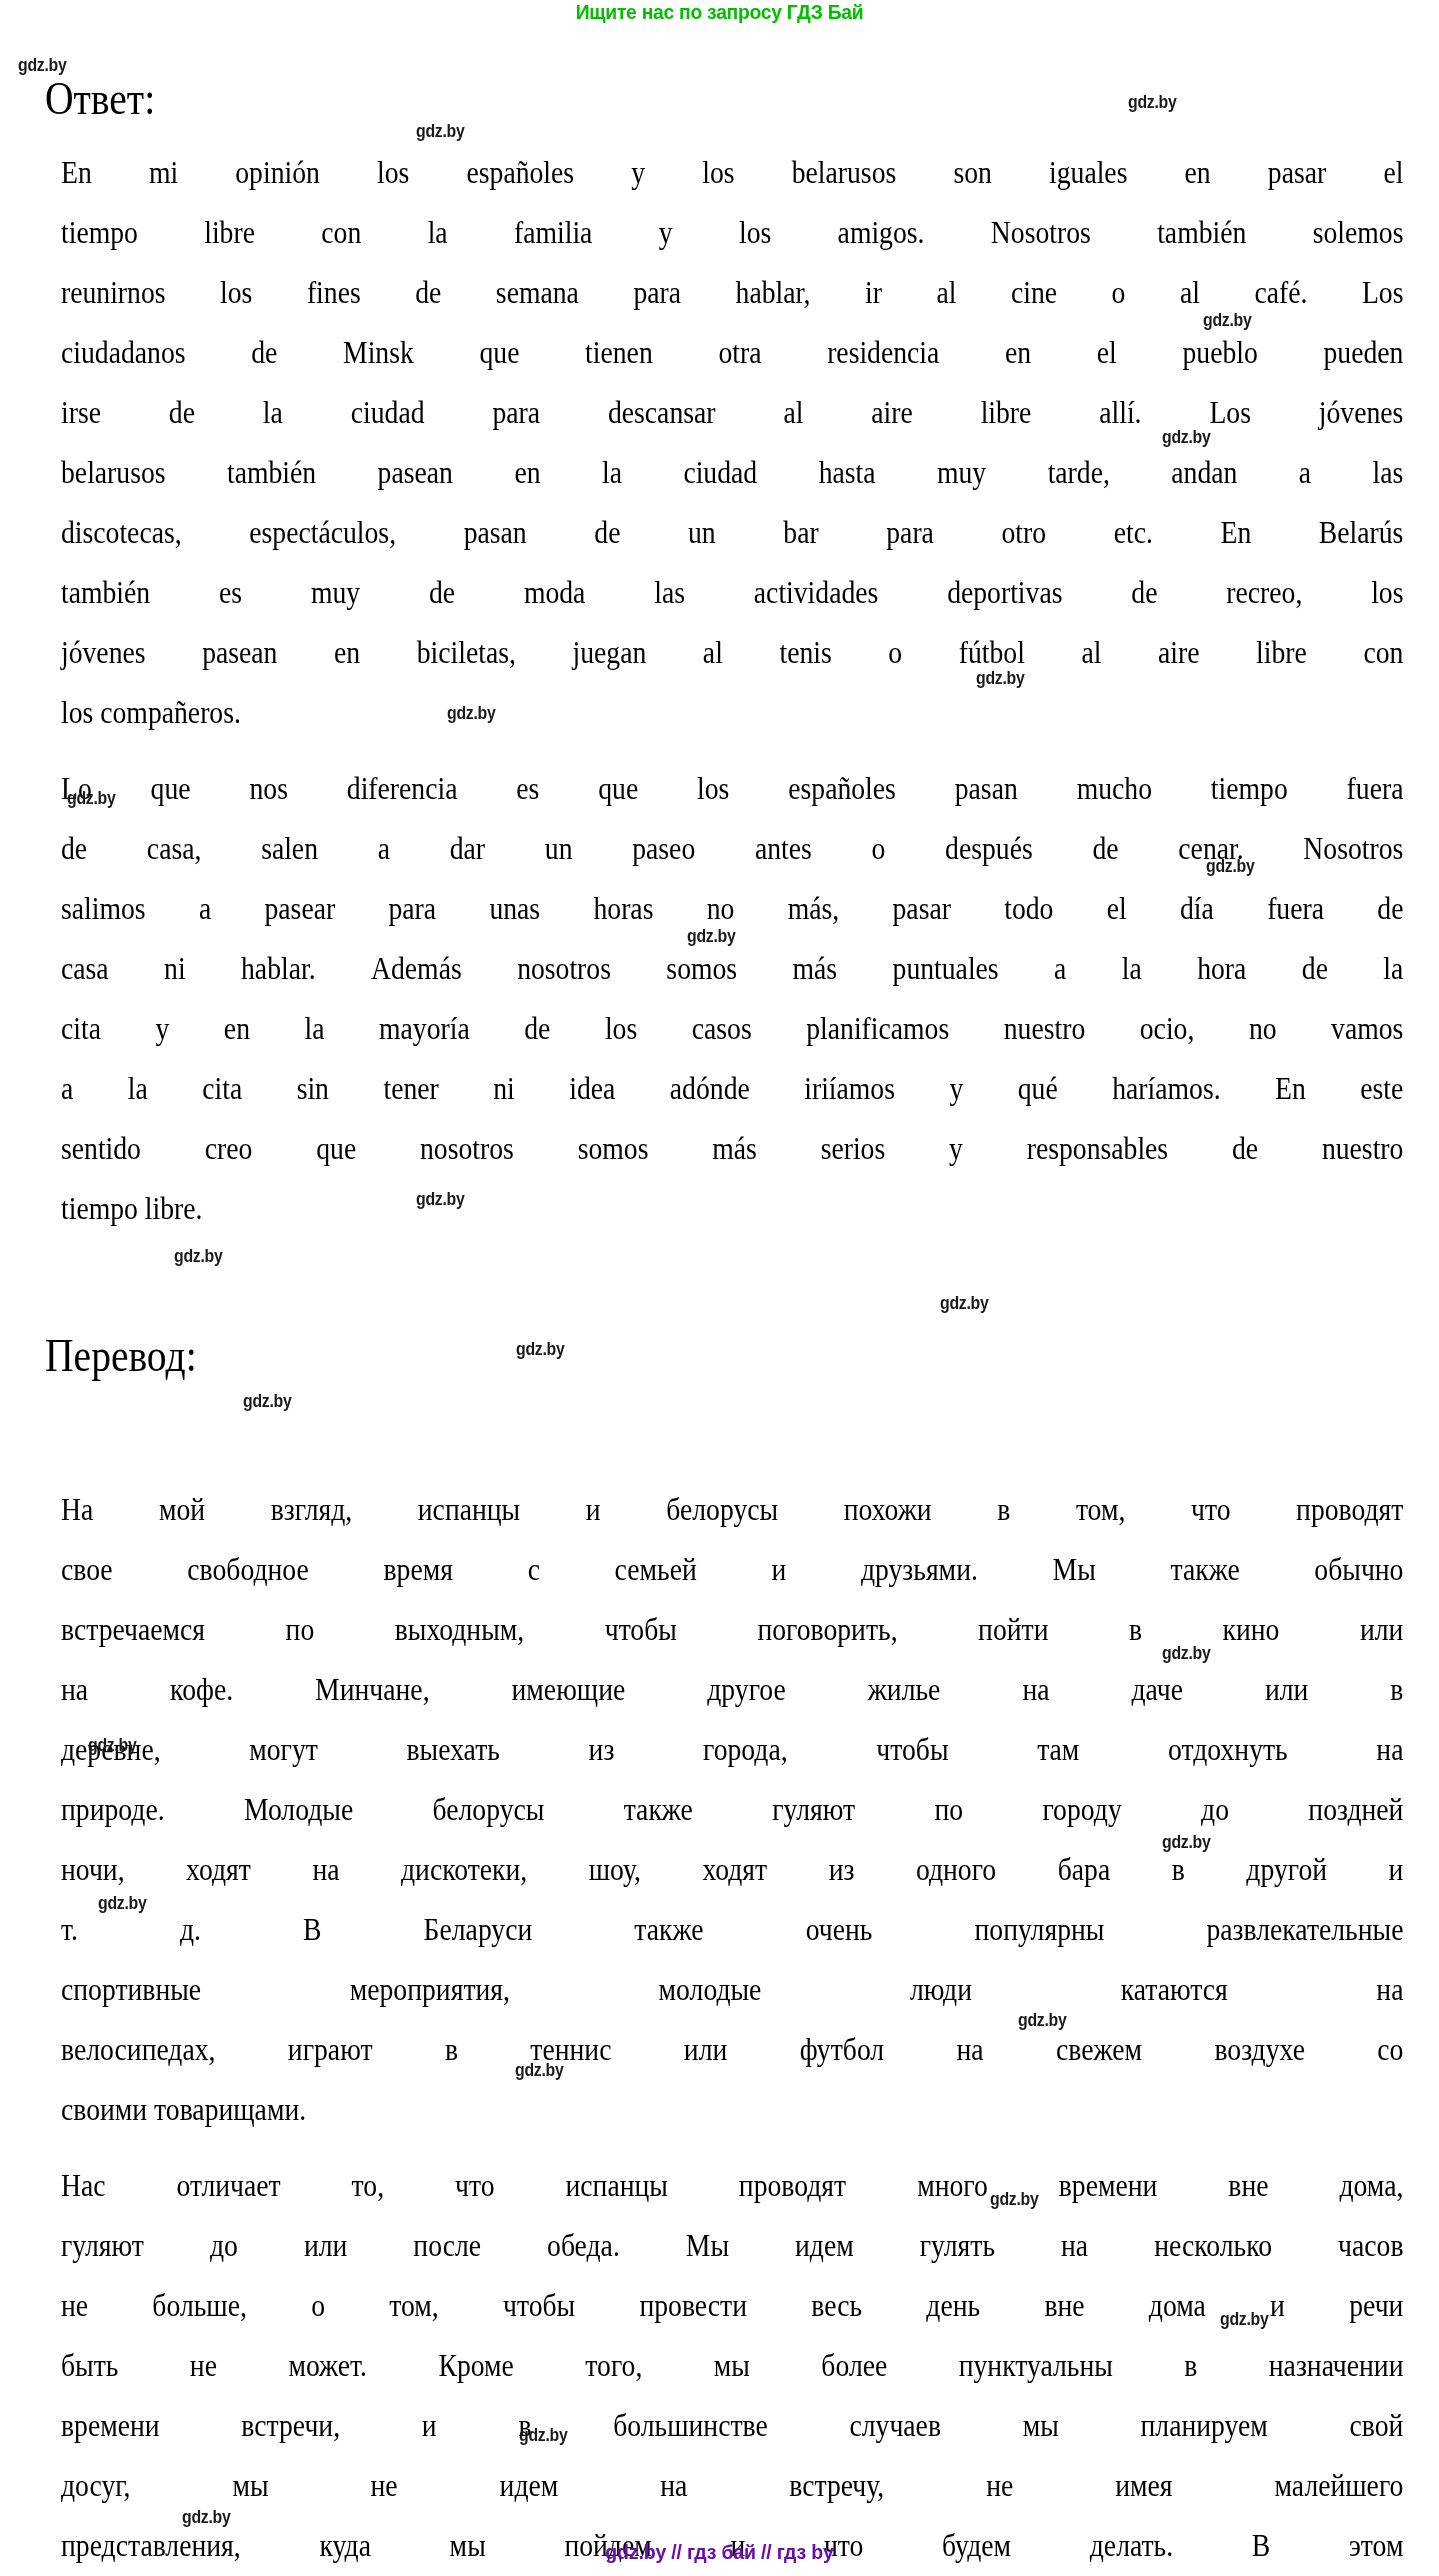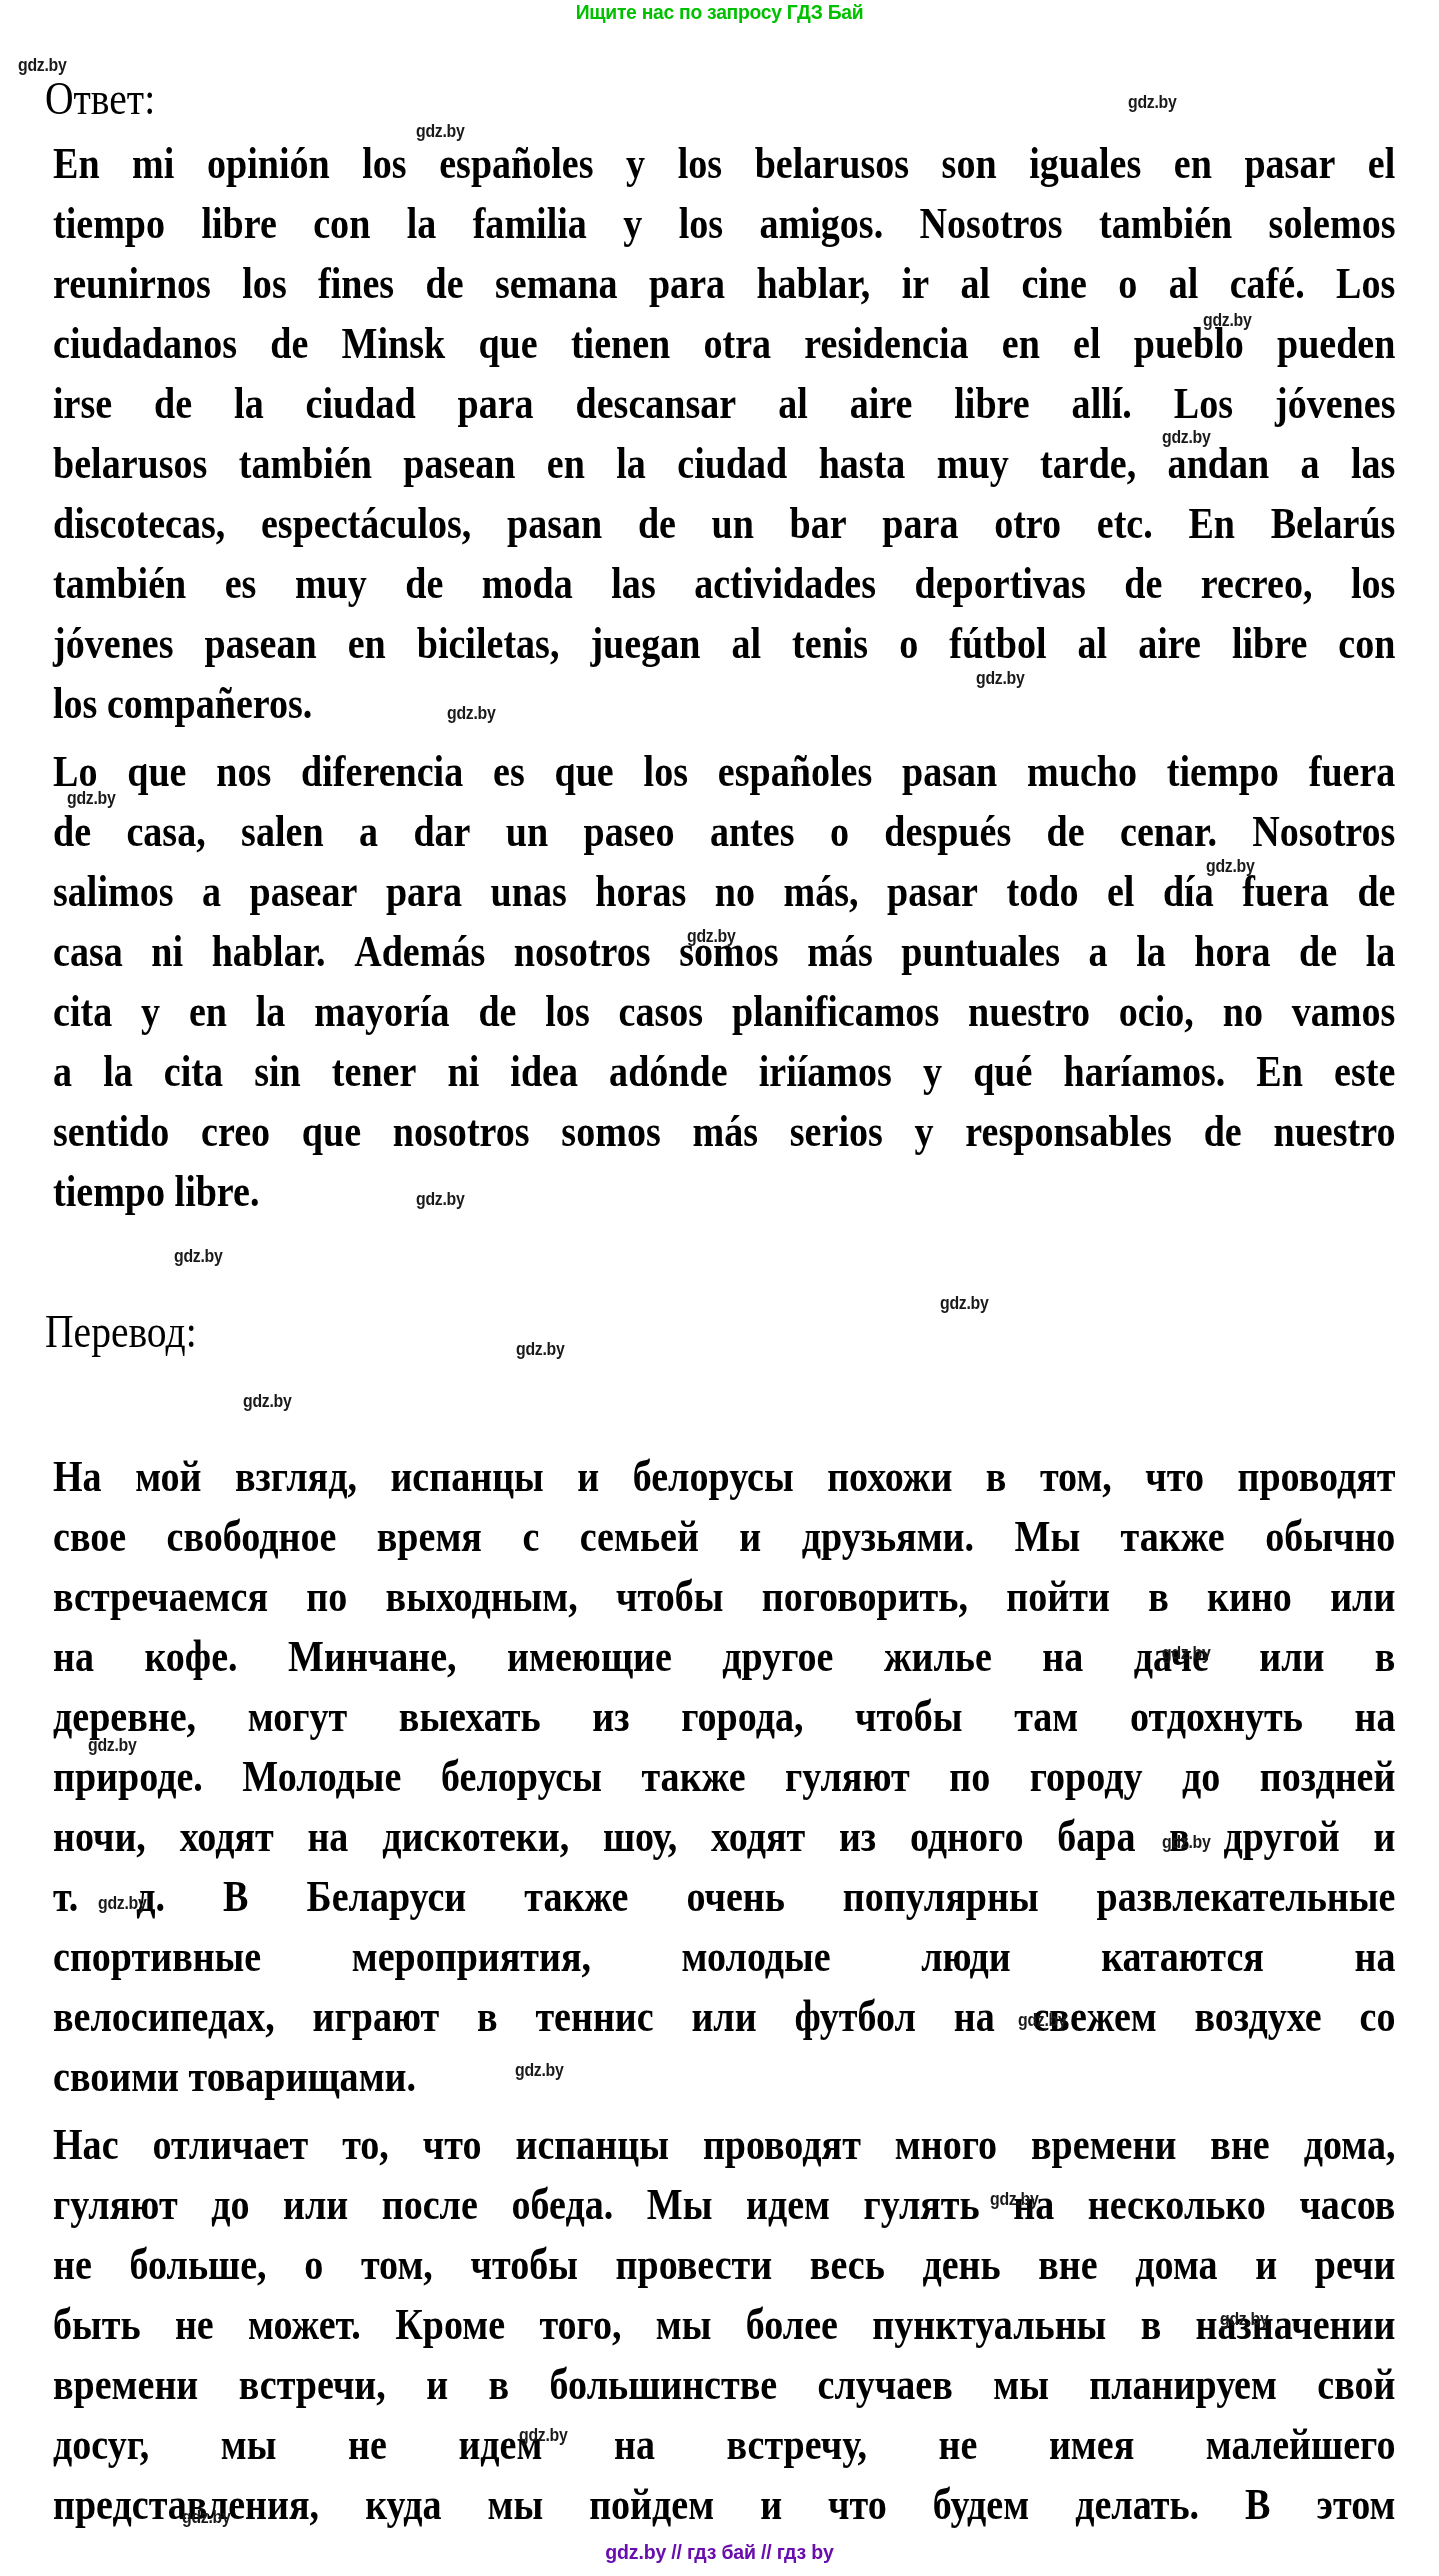--- a/index.html
+++ b/index.html
@@ -42,28 +42,27 @@
   .heading {
     font-size: 46px;
     line-height: 54px;
     margin: 0 0 5px 0;
     transform: scaleX(0.86);
     transform-origin: left center;
     white-space: nowrap;
   }
 
   .para {
-    font-size: 44px;
+    font-size: 32px;
     line-height: 60px;
     text-align: justify;
     text-justify: inter-word;
-    margin: 8px;
+    margin: 16px;
     -webkit-hyphens: none;
     hyphens: none;
-    font-weight: bold;
   }
   .para .ln {
     display: block;
     white-space: nowrap;
     transform: scaleX(0.865);
     transform-origin: left center;
   }
   
   .para .ln.j {
     display: flex;

